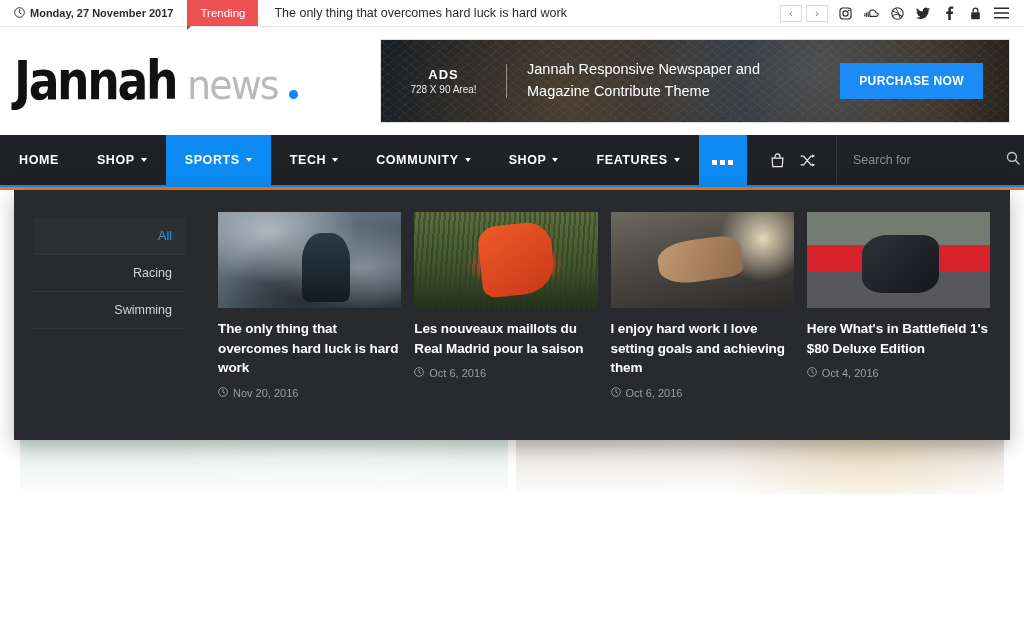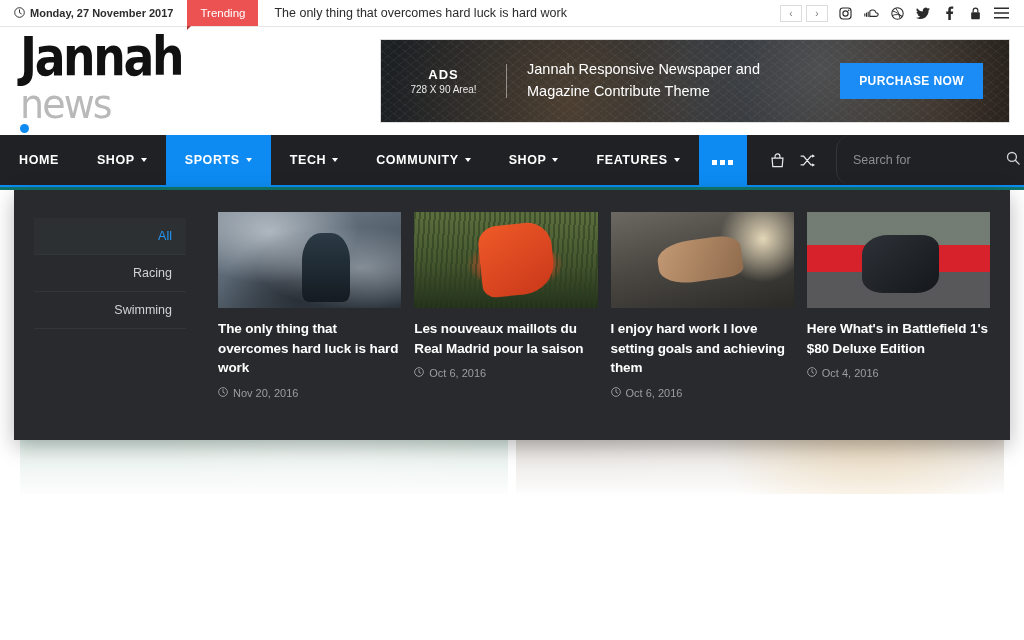--- a/index.html
+++ b/index.html
@@ -1,21 +1,21 @@
 <!DOCTYPE html>
 <html><head>
 <meta charset="utf-8">
 <style>
   * { box-sizing: border-box; margin: 0; padding: 0; }
   html, body {
     width: 1024px; height: 640px;
     font-family: "Liberation Sans", sans-serif;
     background: #ffffff; overflow: hidden;
   }
-  .page { position: relative; width: 1024px; height: 506px; background:#0f766e; }
+  .page { position: relative; width: 1024px; height: 506px; background:#f97316; }
 
   
   .topbar {
     height: 27px; display: flex; align-items: stretch;
     border-bottom: 1px solid #e6e6e6; background:#fff;
     font-size: 11px; color:#2d2d2d;
   }
   .tb-date { display:flex; align-items:center; gap:5px; padding:0 14px; font-weight:bold; white-space:nowrap; }
   .tb-date .clock { font-size: 11px; line-height:1; }
   .tb-trending-label {
@@ -34,21 +34,21 @@
     font-size:10px; color:#777; margin-right:4px; cursor:pointer;
   }
   .tb-ico {
     width:26px; height:22px; display:flex; align-items:center; justify-content:center;
     color:#2b2b2b; cursor:pointer;
   }
   .tb-ico svg { display:block; }
 
   
   .logorow { height:108px; display:flex; align-items:center; padding:0 14px; background:#fff; }
-  .logo { display:flex; align-items:baseline; user-select:none;flex-direction:column; }
+  .logo { display:flex; align-items:baseline; user-select:none; }
   .logo .j {
     font-family:"DejaVu Sans", sans-serif; font-weight:bold; font-size:54px;
     color:#111; letter-spacing:-2.5px; line-height:1;
     font-stretch:condensed; transform:scaleX(0.94); transform-origin:left;
   }
   .logo .n {
     font-family:"DejaVu Sans", sans-serif; font-size:40px; color:#b9b9b9;
     letter-spacing:-2px; line-height:1; margin-left:1px;
     transform:scaleX(0.95); transform-origin:left;
   }
@@ -92,21 +92,21 @@
     cursor:pointer; white-space:nowrap;
   }
   .nav-item.active { background:#0d8bf2; }
   .nav-item .caret { border-left:3.5px solid transparent; border-right:3.5px solid transparent; border-top:4px solid #fff; }
   .nav-more { background:#0d8bf2; width:48px; display:flex; align-items:center; justify-content:center; cursor:pointer; }
   .nav-more i { width:5px; height:5px; background:#fff; display:inline-block; margin:0 1.5px; }
   .nav-right { margin-left:auto; display:flex; align-items:stretch; }
   .nav-ico { width:30px; display:flex; align-items:center; justify-content:center; color:#e8e8e8; cursor:pointer; }
   .nav-search {
     display:flex; align-items:center; width:188px; margin-left:14px;
-    border-left:1px solid #33363a; padding-left:16px; padding-right:4px;border-radius:15px;
+    border-left:1px solid #33363a; padding-left:16px; padding-right:4px;
   }
   .nav-search input {
     background:transparent; border:none; outline:none; color:#fff;
     font-size:12.5px; width:140px; font-family:"Liberation Sans", sans-serif;
   }
   .nav-search input::placeholder { color:#8b8f94; }
   .nav-search .mag { margin-left:auto; color:#cfd2d6; cursor:pointer; }
 
   
   .bgpage { position:absolute; left:0; top:190px; width:1024px; height:450px; background:#fff; }

